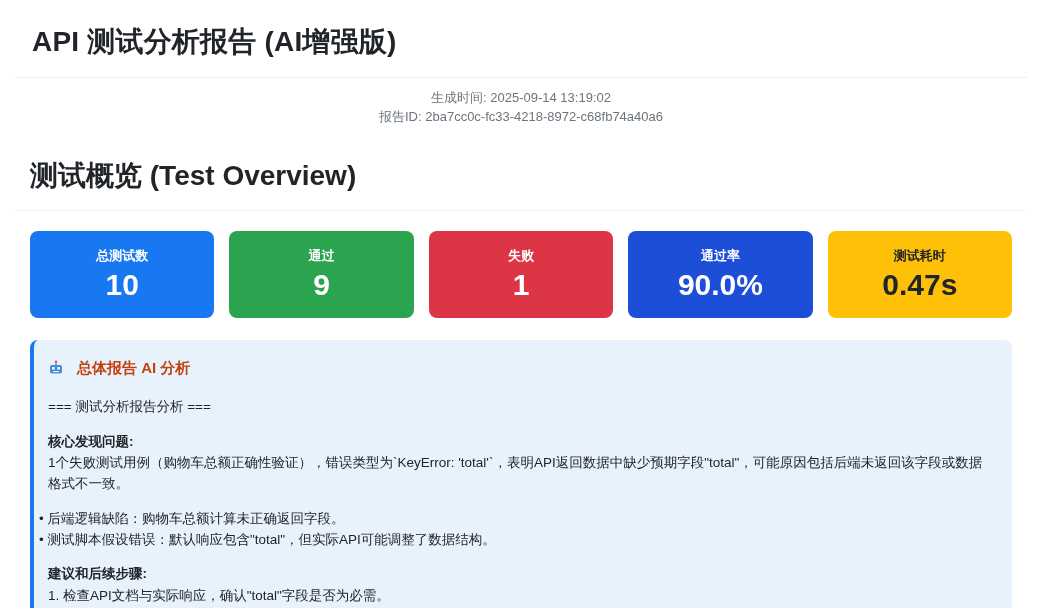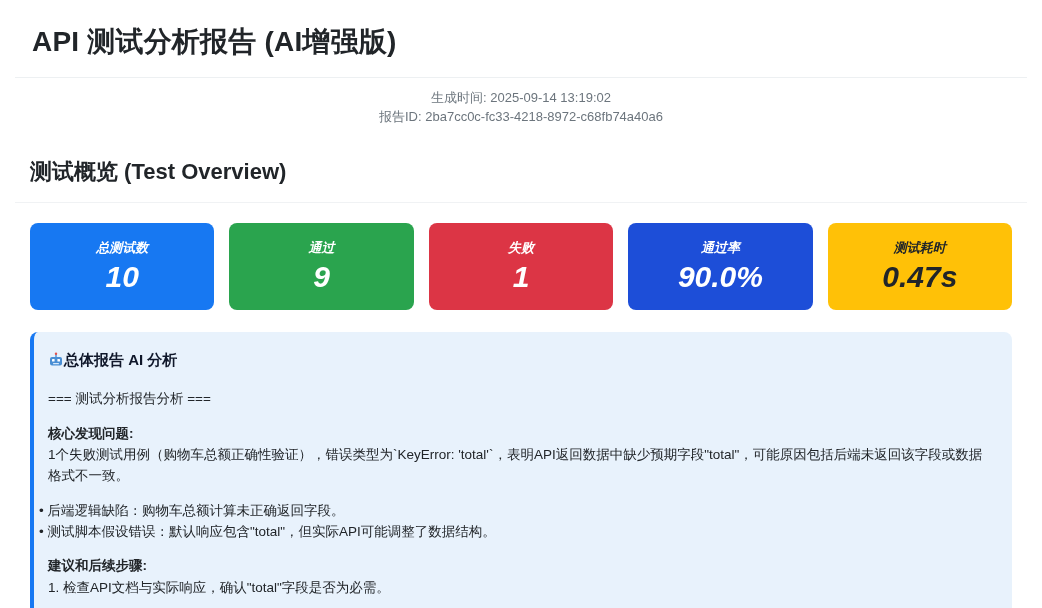--- a/index.html
+++ b/index.html
@@ -6,34 +6,34 @@
   body{
     width:1042px;height:608px;overflow:hidden;background:#ffffff;
     font-family:"Liberation Sans","DejaVu Sans",sans-serif;color:#212529;
   }
   .header{text-align:left;padding-top:23px;margin-left:32px;}
   .title{font-size:28px;font-weight:bold;color:#212529;letter-spacing:.2px;}
   .top-divider{border-bottom:1px solid #edf0f2;margin:16px 15px 11px;}
   .meta{text-align:center;color:#6c757d;font-size:13px;line-height:1.45;}
   .content{padding:0 30px;}
   .section-heading{
-    font-size:22px;font-weight:bold;color:#212529;
+    font-size:28px;font-weight:bold;color:#212529;
     margin:30px -15px 9px;padding:0 15px 15px;border-bottom:1px solid #f0f2f4;
   }
-  .cards{display:flex;gap:15px;margin-top:20px;font-style:italic;}
+  .cards{display:flex;gap:15px;margin-top:20px;}
   .card{flex:1;border-radius:8px;text-align:center;padding:17px 0 15px;}
   .card-label{font-size:13px;font-weight:bold;line-height:1.2;}
   .card-value{font-size:30px;font-weight:bold;line-height:1.15;margin-top:5px;}
   .ai-box{
     margin-top:22px;border-radius:8px;
     background:#e8f2fc;border-left:4px solid #1778f2;
     padding:16px 20px 20px 14px;
     font-size:13.5px;line-height:1.58;color:#212529;
   }
-  .ai-heading{color:#0f172a;font-weight:bold;font-size:15px;display:flex;align-items:center;gap:0;}
+  .ai-heading{color:#c2410c;font-weight:bold;font-size:15px;display:flex;align-items:center;gap:13px;}
   .ai-heading .icon{display:inline-flex;}
   .ai-intro{margin-top:17px;}
   .ai-section{margin-top:13px;}
   .ai-section-title{font-weight:bold;}
   .ai-line.bullet{margin-left:-9px;}
 </style>
 </head>
 <body>
 
 <div class="header">

